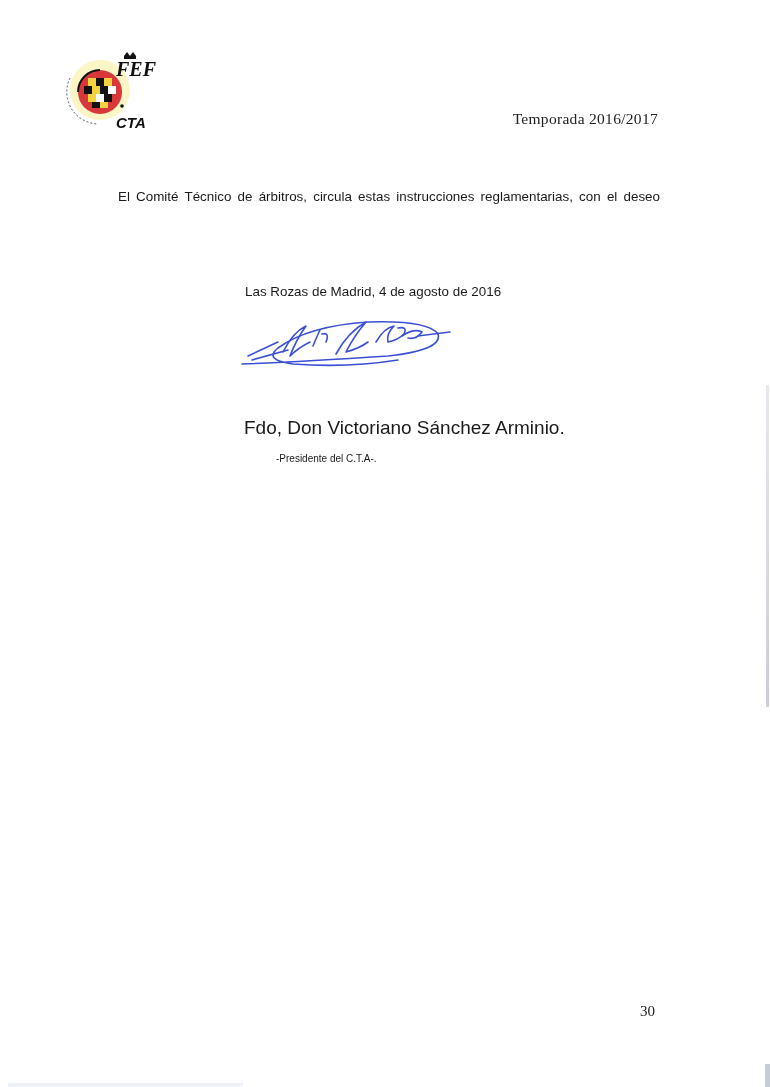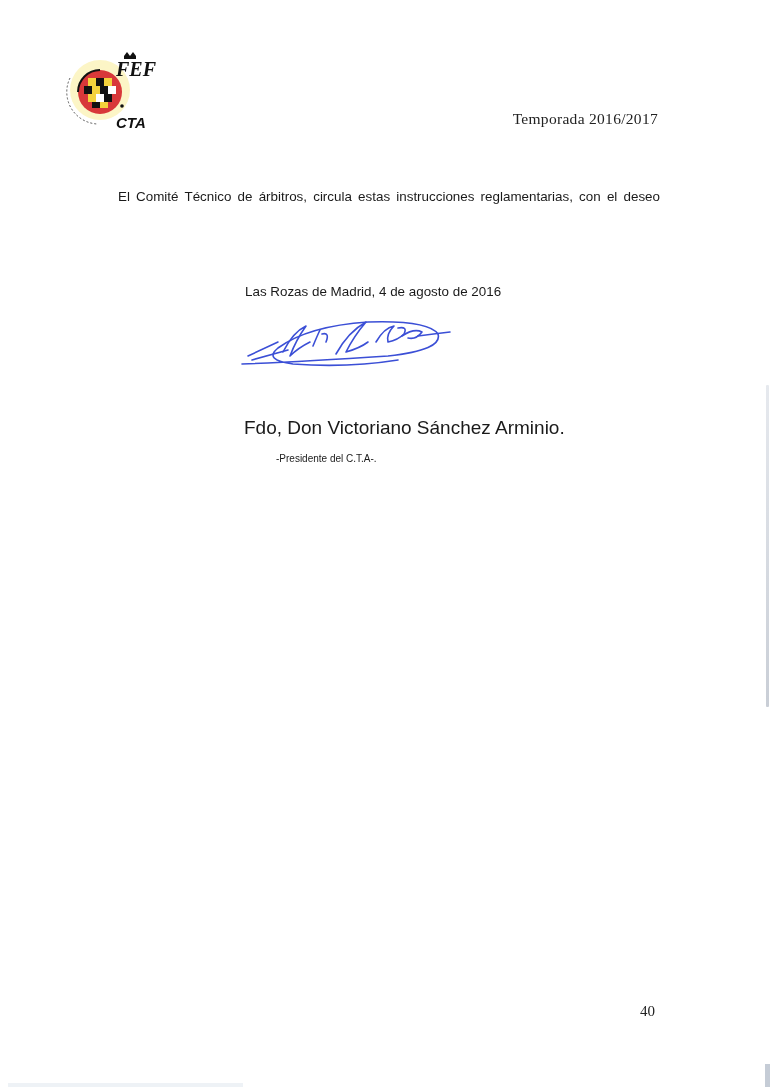--- a/index.html
+++ b/index.html
@@ -88,17 +88,17 @@
       <path d="M138 30 Q146 16 156 14 Q148 22 150 30 Q160 28 166 22 Q170 14 160 16"></path>
       <path d="M164 24 Q176 16 184 20 Q178 28 170 26"></path>
       <path d="M180 24 Q195 22 212 20"></path>
     </g>
   </svg>
 </div>
 
 <div class="signer">Fdo, Don Victoriano Sánchez Arminio.</div>
 <div class="signer-role">-Presidente del C.T.A-.</div>
 
-<div class="page-number">40</div>
+<div class="page-number">30</div>
 
 <div class="scroll-edge"></div>
 <div class="scroll-thumb-bottom"></div>
 <div class="bottom-bar"></div>
 
 </body></html>

